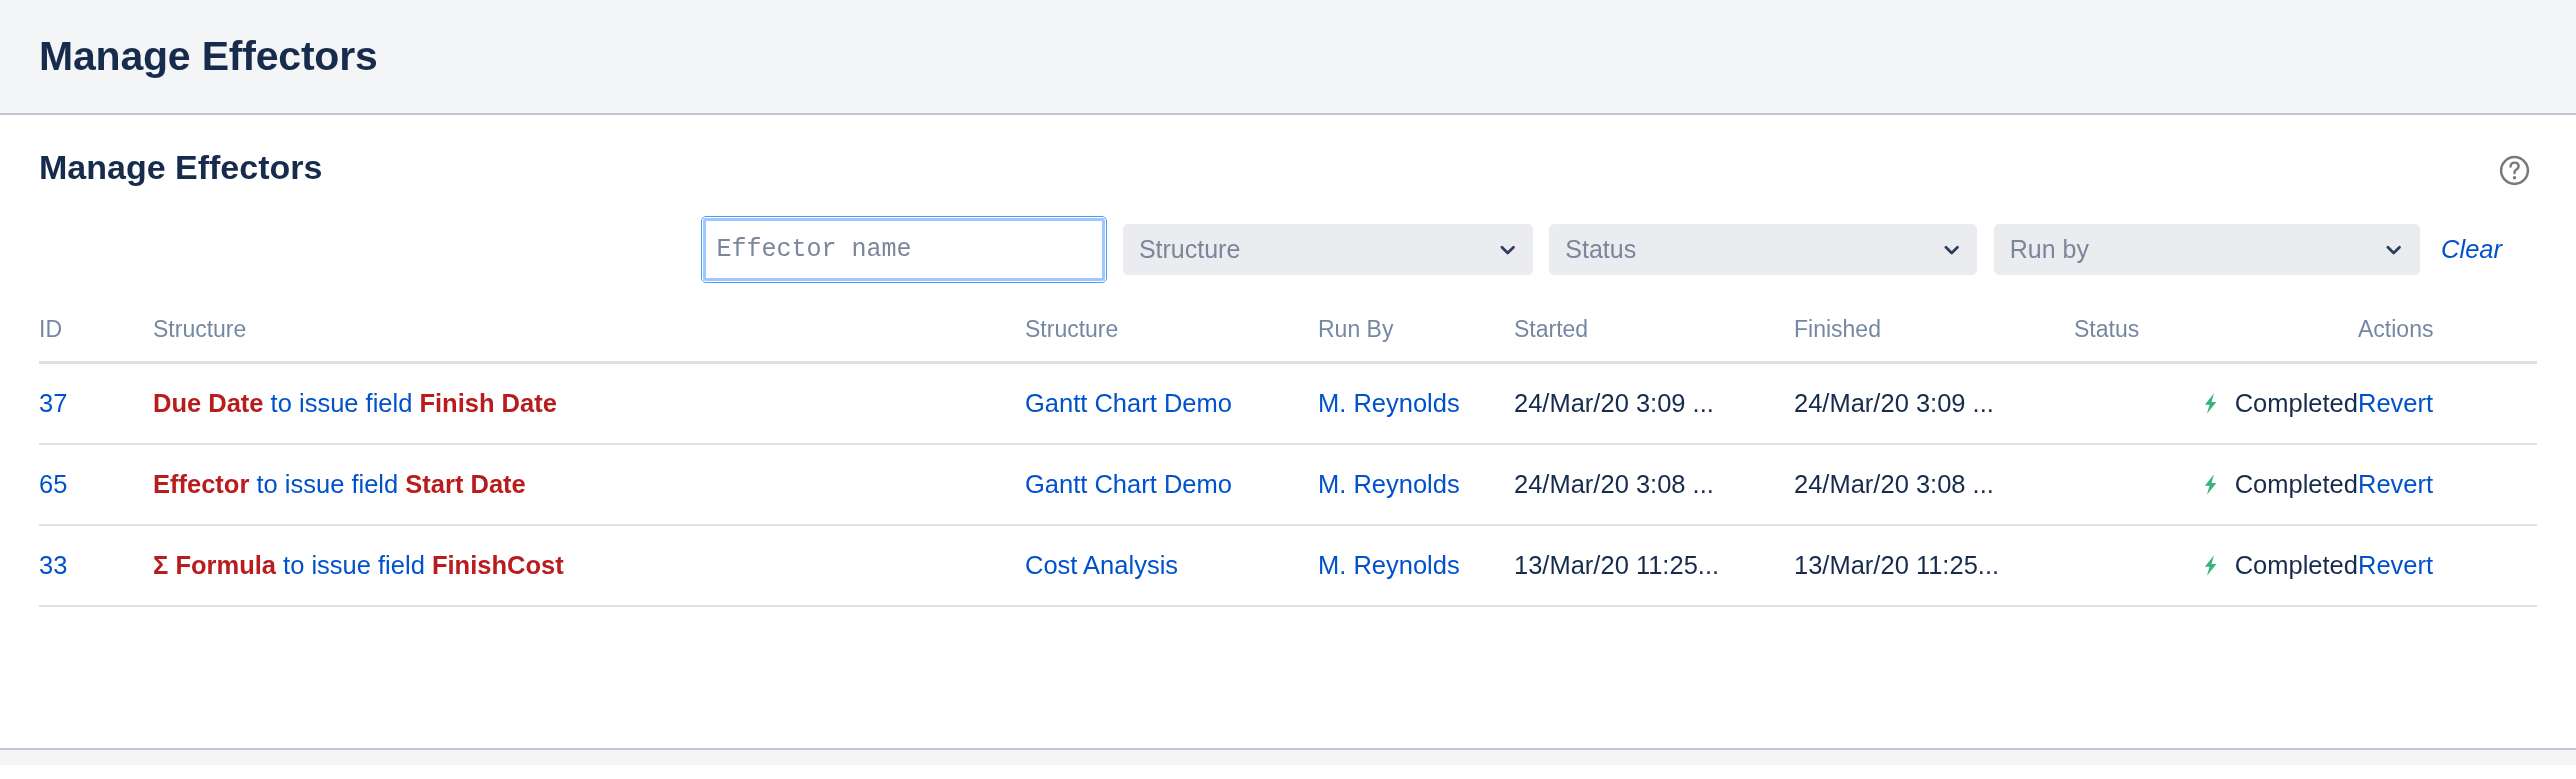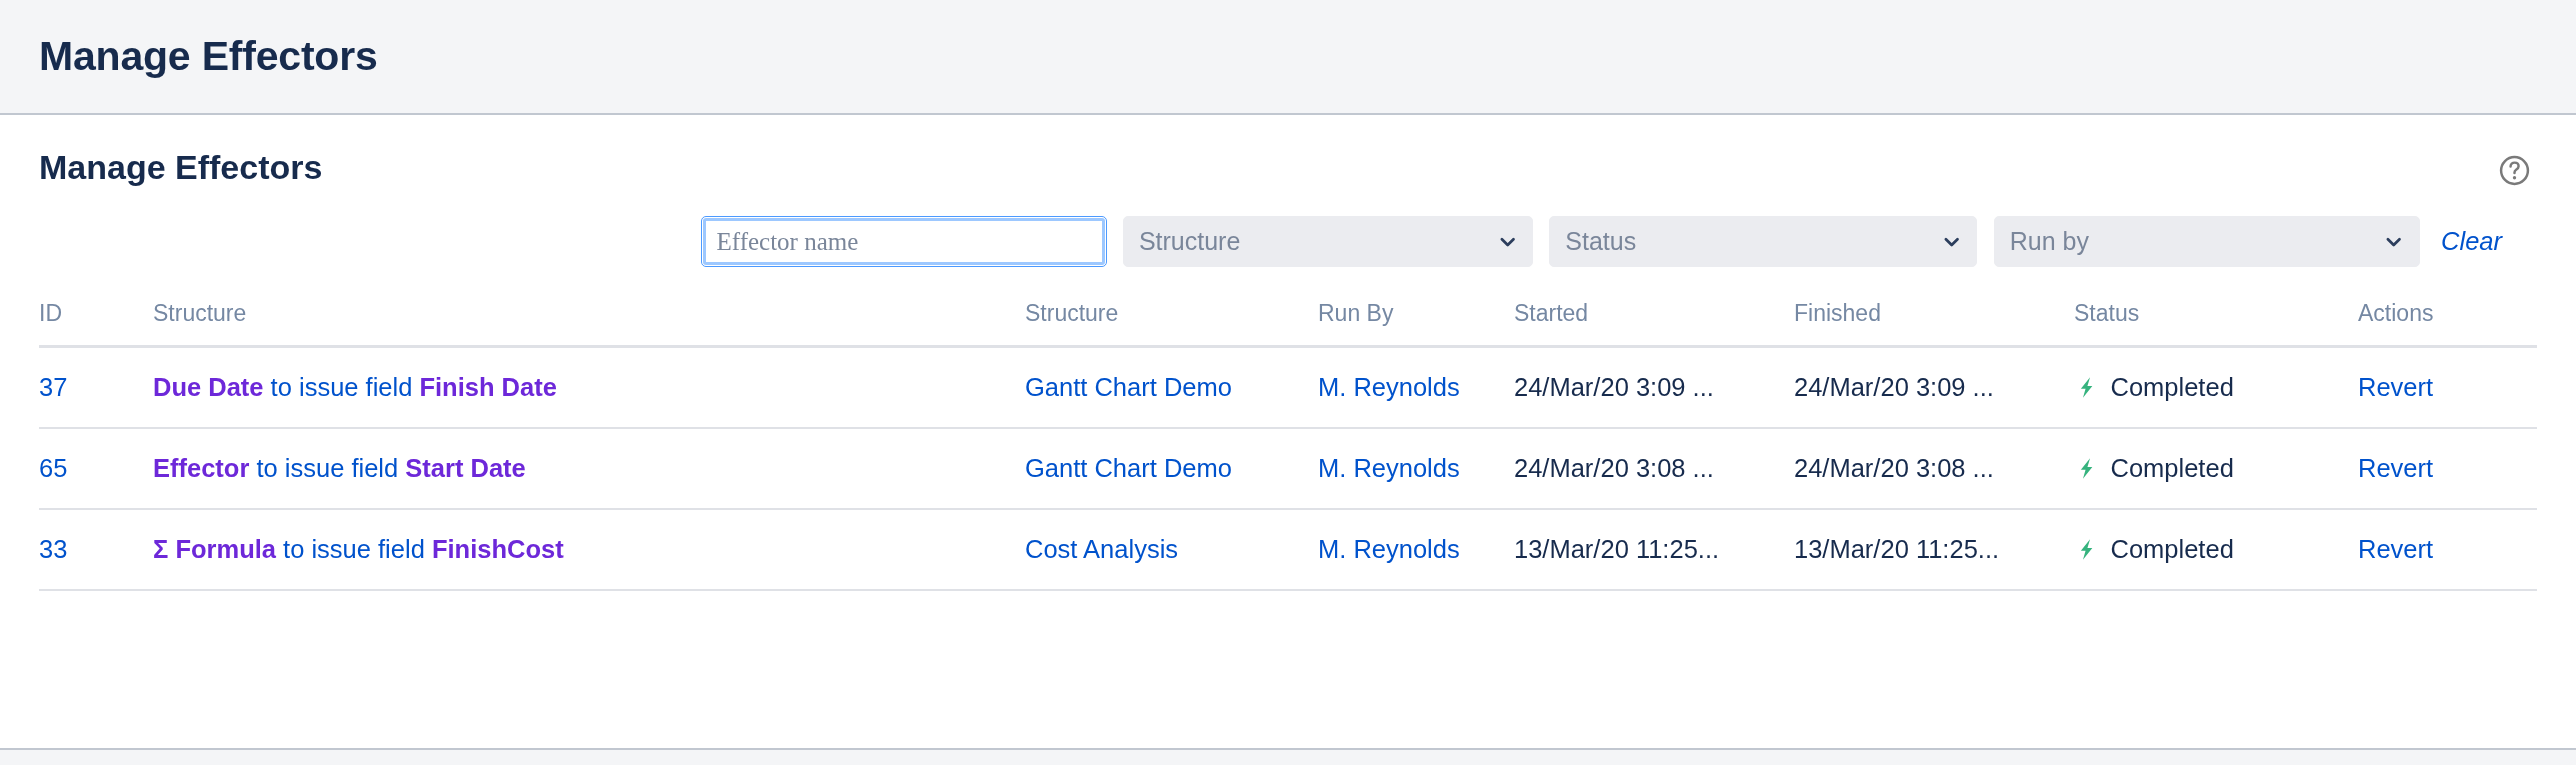--- a/index.html
+++ b/index.html
@@ -67,29 +67,29 @@
   .filter-bar {
     display: flex;
     align-items: center;
     justify-content: flex-end;
     gap: 16.4px;
     margin-top: 28px;
     padding-right: 35px;
   }
   .text-input {
     width: 406px;
-    height: 51px;
+    height: 67px;
     box-sizing: border-box;
     border: 1.6px solid #4C9AFF;
     border-radius: 5px;
     background: #ffffff;
     outline: 3.3px solid rgba(76,154,255,0.55);
     outline-offset: -5px;
     padding: 0 15px;
-    font-family: Liberation Serif, serif;
+    font-family: Liberation Mono, monospace;
     font-size: 25px;
     color: #172B4D;
   }
   .text-input::placeholder {
     color: #7A869A;
     opacity: 1;
   }
 
   .select-wrap {
     position: relative;
@@ -165,27 +165,28 @@
   .col-runby     { width: 196px; }
   .col-started   { width: 280px; }
   .col-finished  { width: 280px; }
   .col-status    { width: 284px; }
   .col-actions   { width: auto; }
 
   .link {
     color: #0052CC;
     cursor: pointer;
   }
-  .link-strong { color: #6d28d9; font-weight: 700; }
+  .link-strong { color: #b91c1c; font-weight: 700; }
   .link-plain  { color: #0052CC; font-weight: 400; text-align: right; }
 
   .status-cell {
     display: flex;
     align-items: center;
     gap: 11.5px;
+    justify-content: flex-end;
   }
   .bolt-icon { width: 25px; height: 25px; display: block; flex: none; }
   .status-text { color: #172B4D; }
 
   
   .page-footer {
     position: absolute;
     left: 0;
     right: 0;
     bottom: 0;

